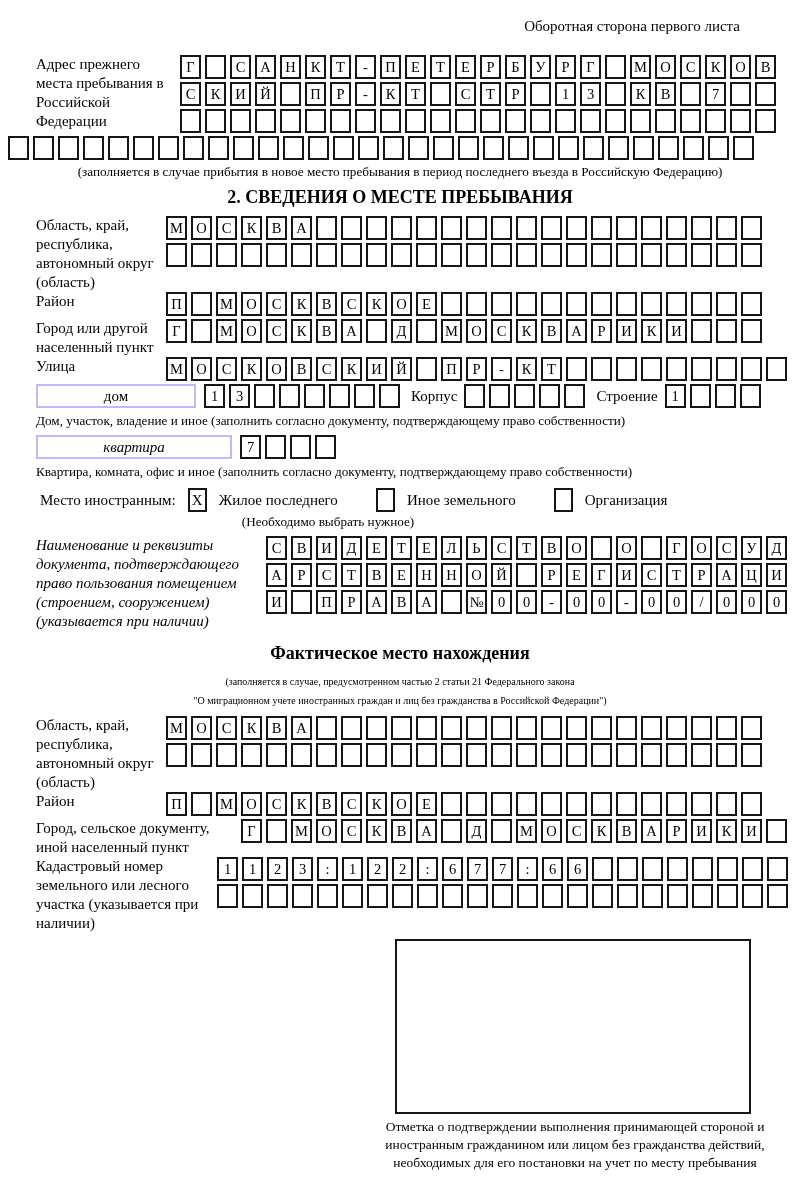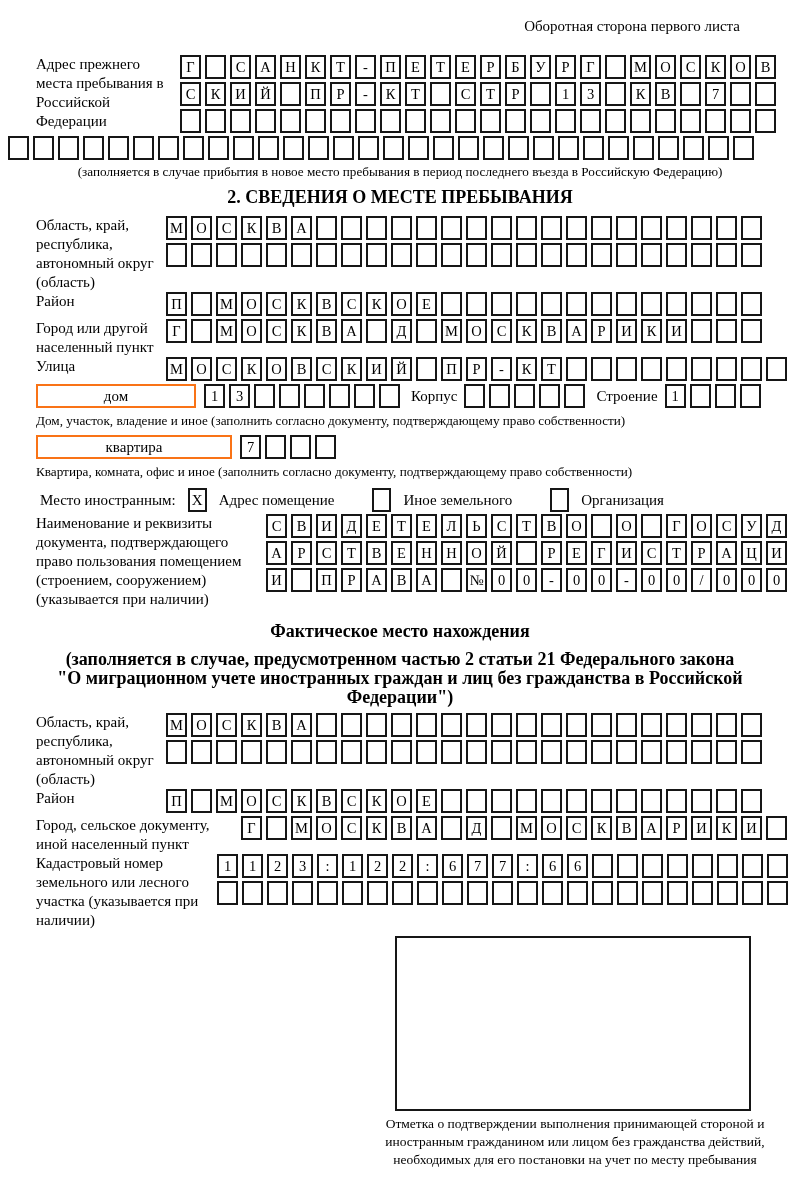--- a/index.html
+++ b/index.html
@@ -10,54 +10,54 @@
     padding:4px 8px 0 8px;
   }
   .header-note { text-align:right; font-size:15px; margin:14px 52px 20px 0; }
 
   .field { display:flex; align-items:flex-start;gap:8px; }
   .label { font-size:15px; line-height:19px; }
   .w-prev { width:164px; padding-left:28px; }
   .w-std  { width:150px; padding-left:28px; }
   .w-city2{ width:225px; padding-left:28px; }
   .w-cad  { width:207px; padding-left:28px; }
-  .w-doc  { width:250px; padding-left:28px; }
+  .w-doc  { width:250px; padding-left:28px;font-style:italic; }
 
   .cell-row { height:23px; margin-bottom:4px; white-space:nowrap; }
   .cell {
     display:inline-block; width:21px; height:24px; border:2px solid #161616;
     margin-right:4px; text-align:center; font-size:14.5px; line-height:20px;
     vertical-align:top;
   }
   .full-row { margin-left:0; }
 
   .caption { font-size:13.2px; line-height:17px; }
   .center { text-align:center; }
   .left-cap { padding-left:28px; }
   .section-title { text-align:center; font-weight:bold; font-size:18px; margin:7px 0 8px 0; }
 
   .inline-row { padding-left:28px; white-space:nowrap; height:24px; margin-bottom:4px; }
   .wide-box {
-    display:inline-block; height:24px; border:2px solid #f97316; text-align:center;
+    display:inline-block; height:24px; border:2px solid #c4b5fd; text-align:center;
     font-size:15px; line-height:20px; vertical-align:top;
   }
   .house-box { width:160px; margin-right:8px; }
-  .apt-box { width:196px; margin-right:8px; }
+  .apt-box { width:196px; margin-right:8px;font-style:italic; }
   .inline-lbl { display:inline-block; font-size:15px; line-height:24px; vertical-align:top; margin:0 7px; }
 
   .stay-row { padding-left:32px; white-space:nowrap; height:26px; margin-top:8px; }
   .stay-lbl { display:inline-block; font-size:15px; line-height:25px; vertical-align:top; }
   .checkbox {
     display:inline-block; width:19px; height:24px; border:2px solid #161616;
     text-align:center; font-size:15px; line-height:20px; vertical-align:top; margin:0 8px;
   }
   .opt-lbl { display:inline-block; font-size:15px; line-height:25px; vertical-align:top; margin-right:26px; }
   .stay-cap { width:460px; margin-left:90px; text-align:center; font-size:13.2px; margin-bottom:6px; }
 
-  .fact-cap { font-size:18px; line-height:19px; text-align:center;font-weight:bold; }
+  .fact-cap { font-size:10px; line-height:19px; text-align:center; }
 
   .stamp-box { width:356px; height:175px; border:2px solid #161616; margin-left:387px; margin-top:6px; }
   .stamp-caption {
     width:430px; margin-left:352px; margin-top:4px; text-align:center;
     font-size:13.5px; line-height:18px;
   }
   .mb2 { margin-bottom:2px; }
   .mt6 { margin-top:6px; }
 </style>
 </head>
@@ -109,26 +109,27 @@
   <div class="caption left-cap mb2">Дом, участок, владение и иное (заполнить согласно документу, подтверждающему право собственности)</div>
 
   <div class="inline-row mt6">
     <span class="wide-box apt-box">квартира</span><span><span class="cell">7</span><span class="cell"></span><span class="cell"></span><span class="cell"></span></span>
   </div>
   <div class="caption left-cap">Квартира, комната, офис и иное (заполнить согласно документу, подтверждающему право собственности)</div>
 
   <div class="stay-row">
     <span class="stay-lbl">Место иностранным:</span>
     <span class="checkbox">X</span>
-    <span class="opt-lbl">Адрес помещение</span>
+    <span class="opt-lbl">Жилое последнего</span>
     <span class="checkbox"></span>
     <span class="opt-lbl">Иное земельного</span>
     <span class="checkbox"></span>
     <span class="opt-lbl">Организация</span>
   </div>
+  <div class="stay-cap">(Необходимо выбрать нужное)</div>
 
   <div class="field">
     <div class="label w-doc">Наименование и реквизиты документа, подтверждающего право пользования помещением (строением, сооружением) (указывается при наличии)</div>
     <div>
       <div class="cell-row"><span class="cell">С</span><span class="cell">В</span><span class="cell">И</span><span class="cell">Д</span><span class="cell">Е</span><span class="cell">Т</span><span class="cell">Е</span><span class="cell">Л</span><span class="cell">Ь</span><span class="cell">С</span><span class="cell">Т</span><span class="cell">В</span><span class="cell">О</span><span class="cell"></span><span class="cell">О</span><span class="cell"></span><span class="cell">Г</span><span class="cell">О</span><span class="cell">С</span><span class="cell">У</span><span class="cell">Д</span></div>
       <div class="cell-row"><span class="cell">А</span><span class="cell">Р</span><span class="cell">С</span><span class="cell">Т</span><span class="cell">В</span><span class="cell">Е</span><span class="cell">Н</span><span class="cell">Н</span><span class="cell">О</span><span class="cell">Й</span><span class="cell"></span><span class="cell">Р</span><span class="cell">Е</span><span class="cell">Г</span><span class="cell">И</span><span class="cell">С</span><span class="cell">Т</span><span class="cell">Р</span><span class="cell">А</span><span class="cell">Ц</span><span class="cell">И</span></div>
       <div class="cell-row"><span class="cell">И</span><span class="cell"></span><span class="cell">П</span><span class="cell">Р</span><span class="cell">А</span><span class="cell">В</span><span class="cell">А</span><span class="cell"></span><span class="cell">№</span><span class="cell">0</span><span class="cell">0</span><span class="cell">-</span><span class="cell">0</span><span class="cell">0</span><span class="cell">-</span><span class="cell">0</span><span class="cell">0</span><span class="cell">/</span><span class="cell">0</span><span class="cell">0</span><span class="cell">0</span></div>
     </div>
   </div>
 

